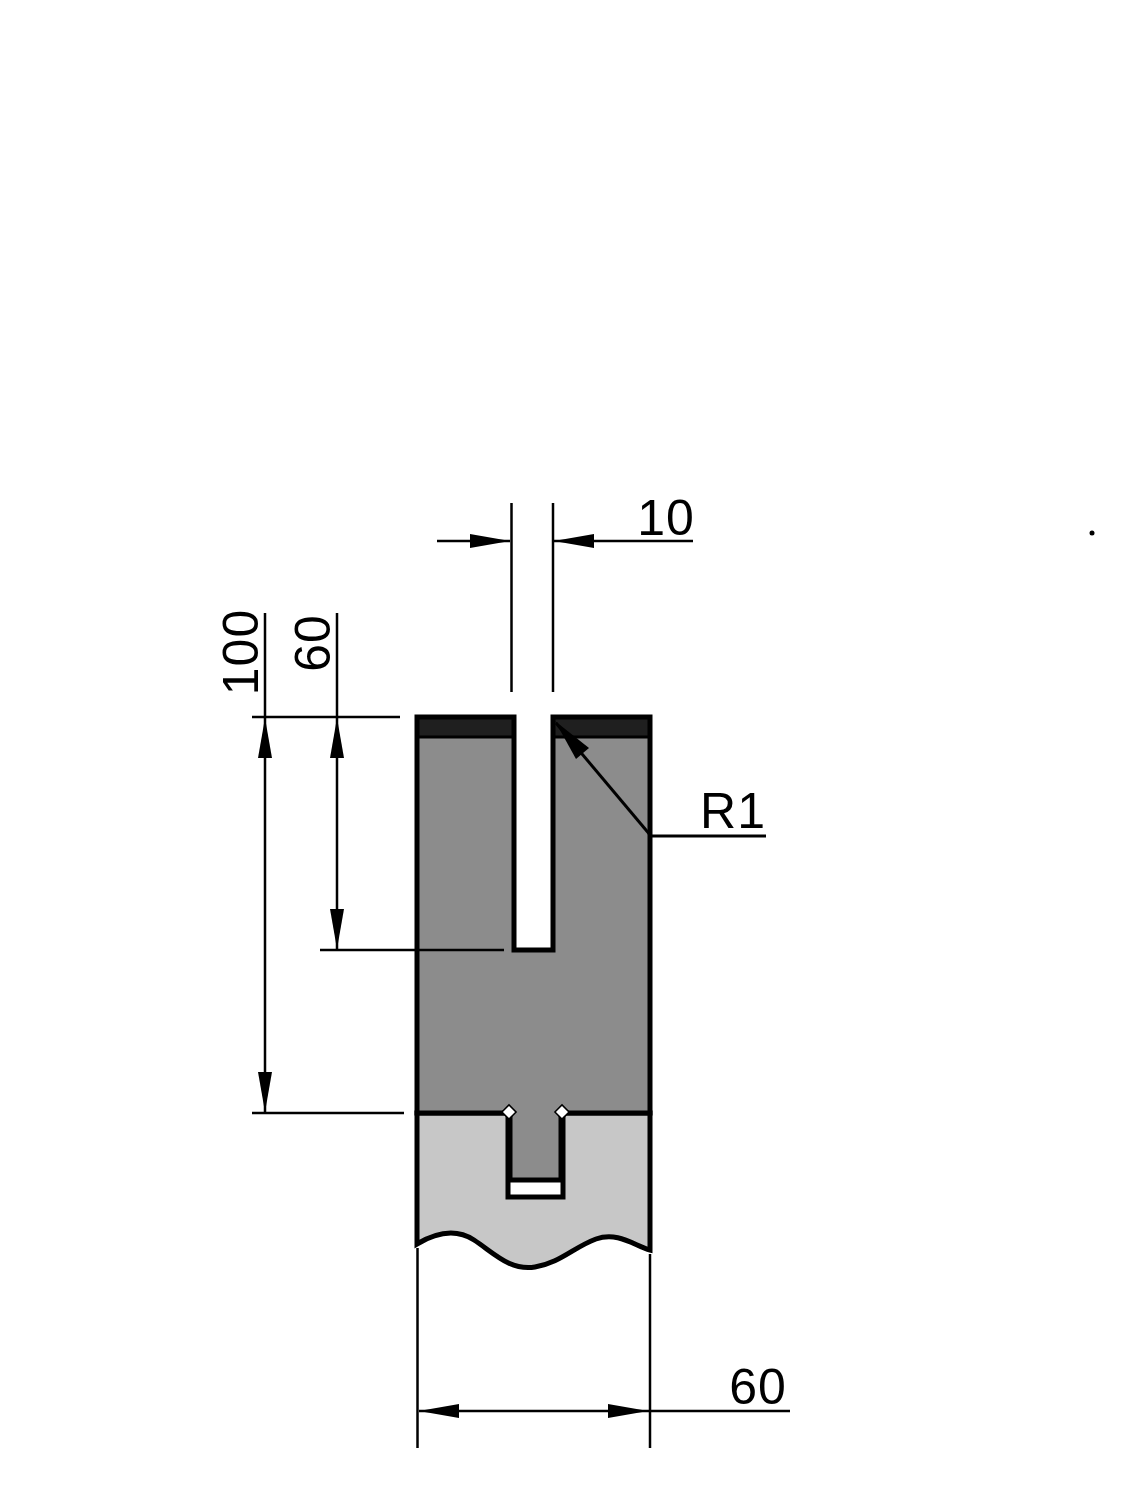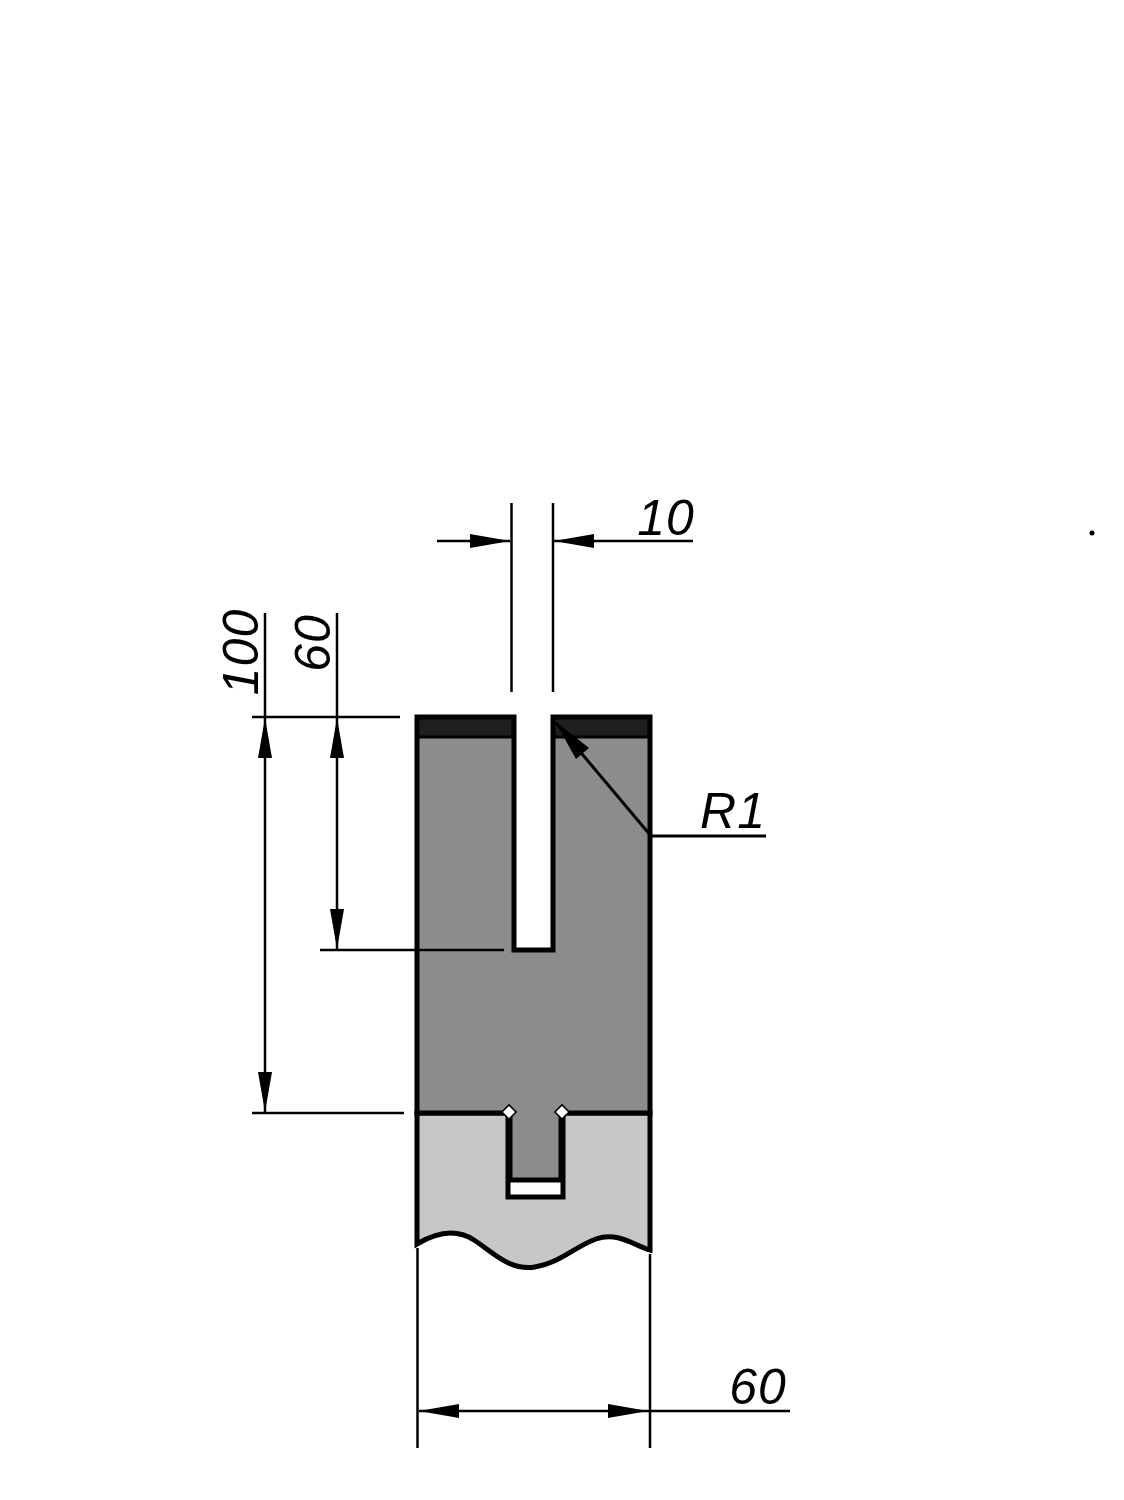--- a/index.html
+++ b/index.html
@@ -6,21 +6,20 @@
     margin: 0;
     padding: 0;
     background: #ffffff;
   }
   .canvas {
     position: relative;
     width: 1124px;
     height: 1500px;
     background: #ffffff;
     overflow: hidden;
-    font-style: italic;
   }
   svg { display: block; }
   .dim-text {
     font-family: "Liberation Sans", sans-serif;
     font-size: 50px;
     fill: #000000;
     letter-spacing: 1px;
   }
 </style>
 </head>

